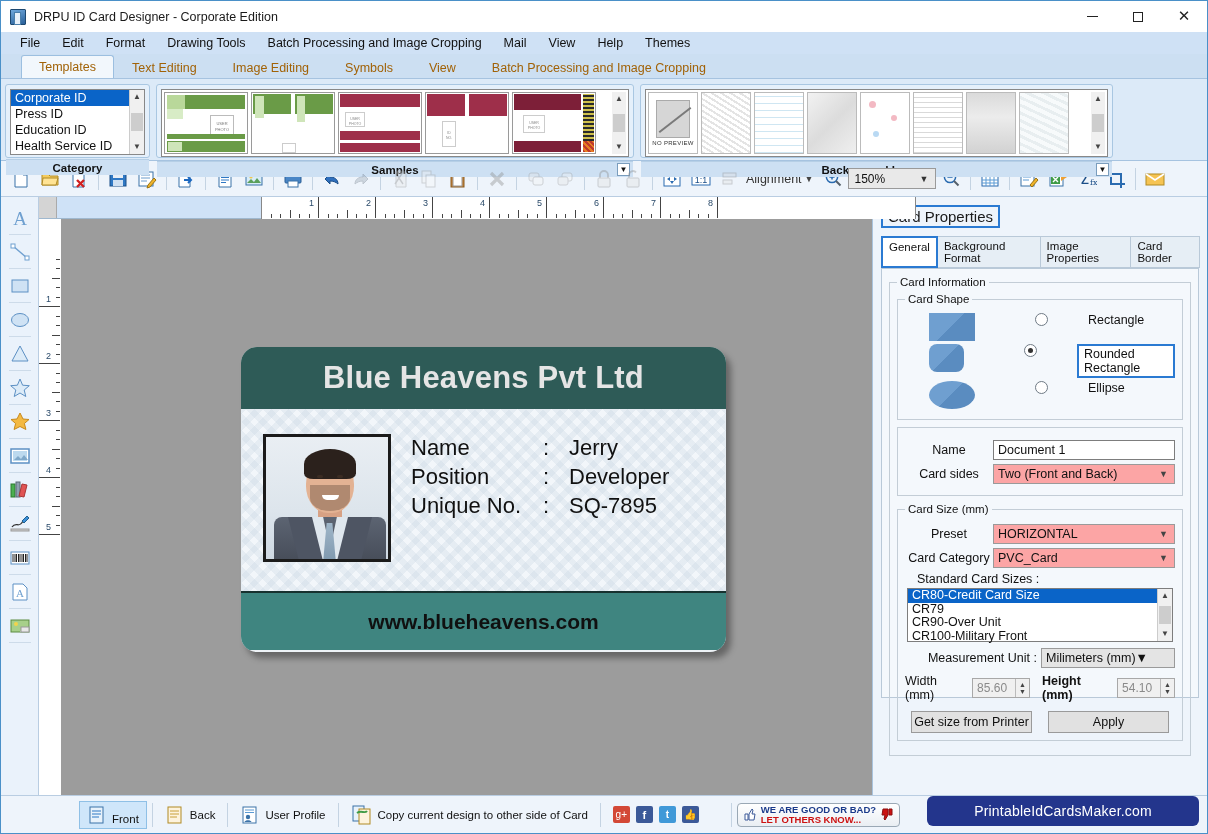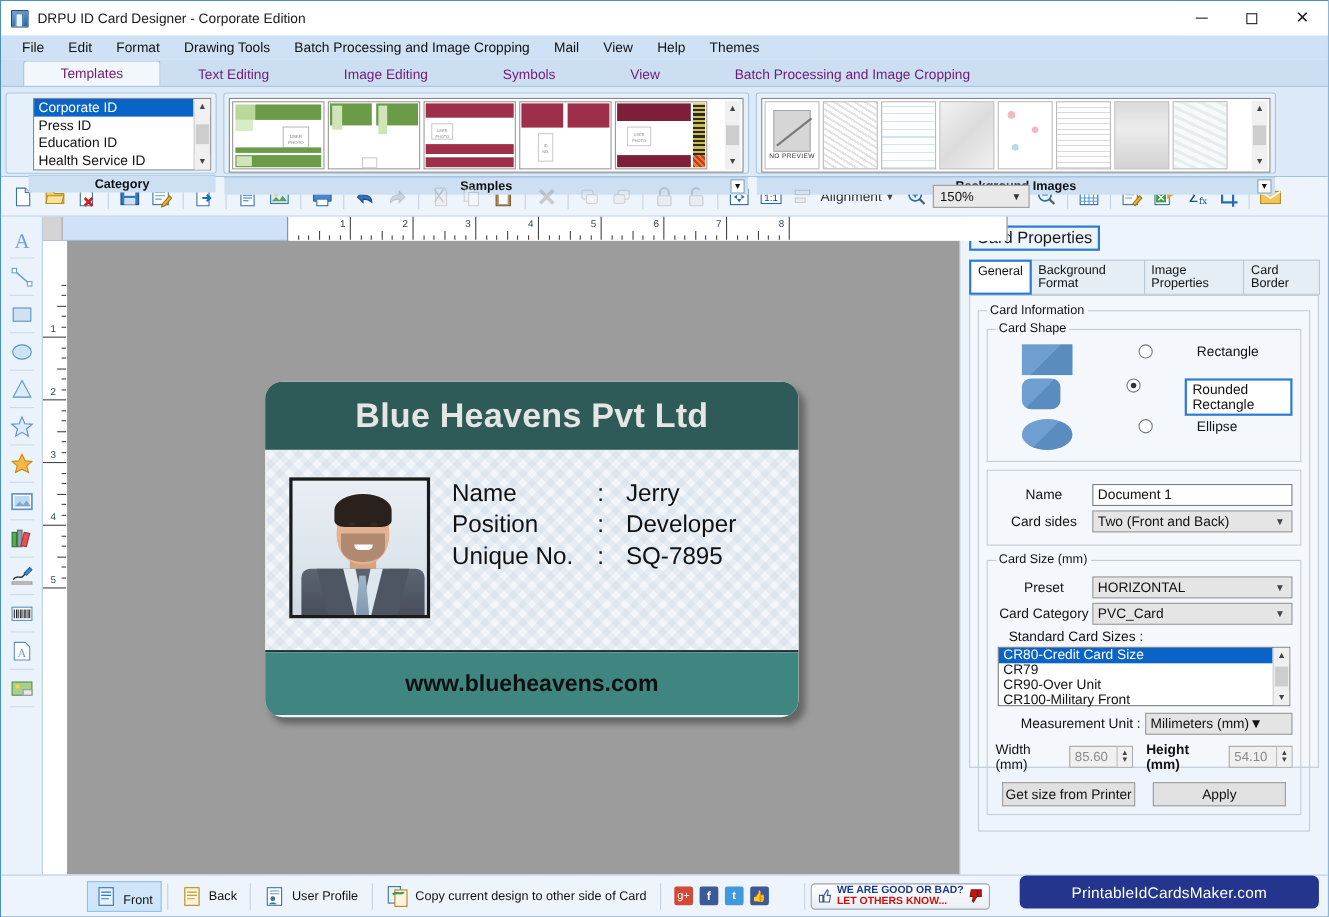--- a/index.html
+++ b/index.html
@@ -57,21 +57,21 @@
   .ribbon {
     background:#ccdff2;
     border-bottom:1px solid #a6c3e0;
     padding:0;
   }
   .ribbon-tabs {
     display:flex; align-items:flex-end; height:24px; padding-left:20px;
     background:#ccdff2;
   }
   .rtab {
-    height:21px; padding:0 33px; font-size:12.5px; color:#701a75;
+    height:21px; padding:0 17px; font-size:12.5px; color:#a16207;
     display:flex; align-items:center; border-radius:3px 3px 0 0;
     border:1px solid transparent; border-bottom:none;
   }
   .rtab.active {
     background:#f2f7fc; border-color:#9cbfe0; height:23px;
     position:relative; z-index:3;
   }
   .ribbon-body {
     height:82px; background:#dceaf8; display:flex; align-items:flex-start;
     padding:5px 4px 0 4px; gap:6px;
@@ -88,21 +88,21 @@
     text-align:center; line-height:16px; border-top:1px solid #b6cfe6;
     position:relative;
   }
   .rgroup-cap .expander {
     position:absolute; right:3px; top:1px; width:13px; height:13px;
     border:1px solid #7a9dbd; background:#fff;
     font-size:8px; line-height:11px; text-align:center;
   }
 
   
-  .g-category { width:192px;padding-left:20px; }
+  .g-category { width:145px; }
   .catlist {
     width:100%; border:1px solid #888; background:#fff; display:flex;
     font-size:12.5px;
   }
   .catlist-items { flex:1; }
   .catrow { padding:1px 4px; white-space:nowrap; }
   .catrow.sel { background:#0a64c8; color:#fff; }
   .catsb {
     width:15px; background:#f0f0f0; border-left:1px solid #ccc;
     display:flex; flex-direction:column; justify-content:space-between;
@@ -289,21 +289,21 @@
   }
   .shape-lbl { font-size:12.5px; }
   .shape-lbl.sel { border:2px solid #2a7ad2; padding:1px 5px; background:#fff; }
   .frm { display:flex; align-items:center; margin:4px 0; }
   .frm-lbl { width:88px; text-align:center; font-size:12.5px; }
   .txtin {
     flex:1; height:20px; border:1px solid #7d7d7d; background:#fff; font-size:12.5px;
     padding:1px 4px; display:flex; align-items:center; color:#111;
   }
   .seli {
-    flex:1; height:20px; border:1px solid #9a9a9a; background:#e5e5e5; font-size:12.5px;
+    flex:1; height:20px; border:1px solid #9a9a9a; background:#fca5a5; font-size:12.5px;
     padding:1px 4px; display:flex; align-items:center; position:relative; color:#111;
   }
   .seli .cv { position:absolute; right:6px; font-size:9px; color:#444;}
   .lbl-std { font-size:12.5px; margin:2px 0 2px 12px; }
   .stdlist {
     border:1px solid #7d7d7d; background:#fff; height:54px; display:flex; font-size:12.5px;
     margin:0 2px;
   }
   .stdlist-items { flex:1; }
   .stdrow { padding:0 4px; line-height:13.5px; white-space:nowrap;}

